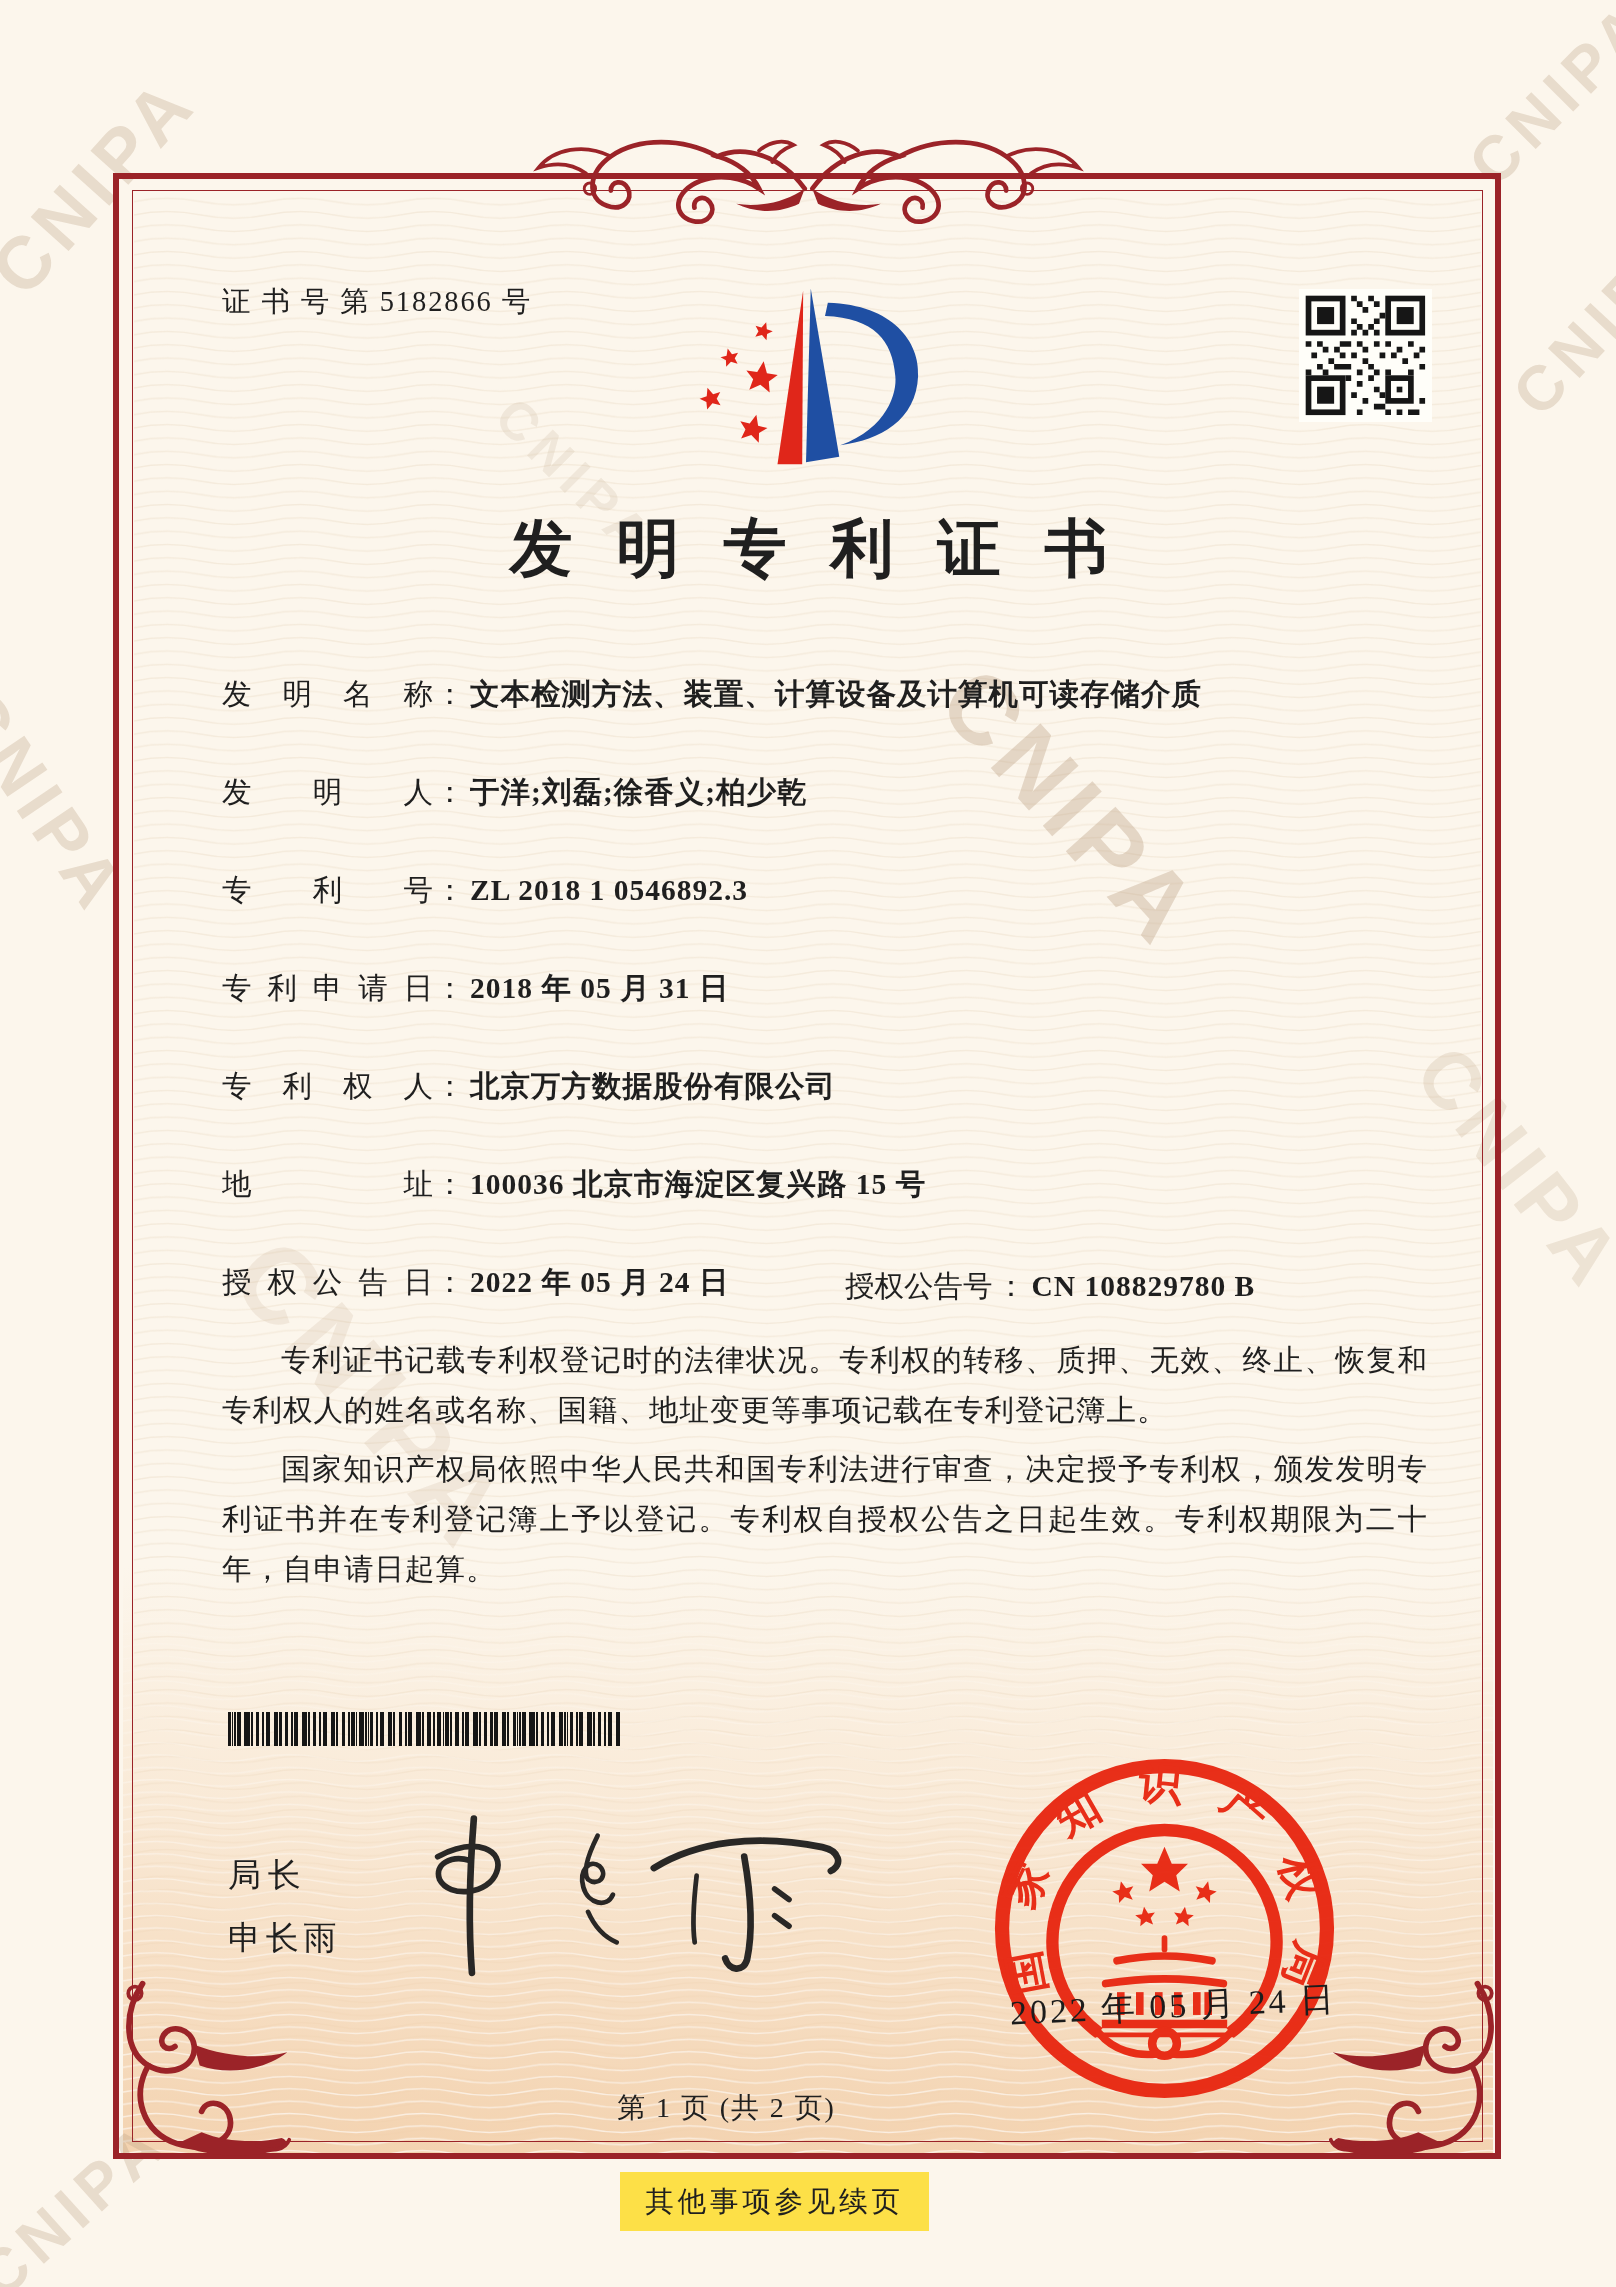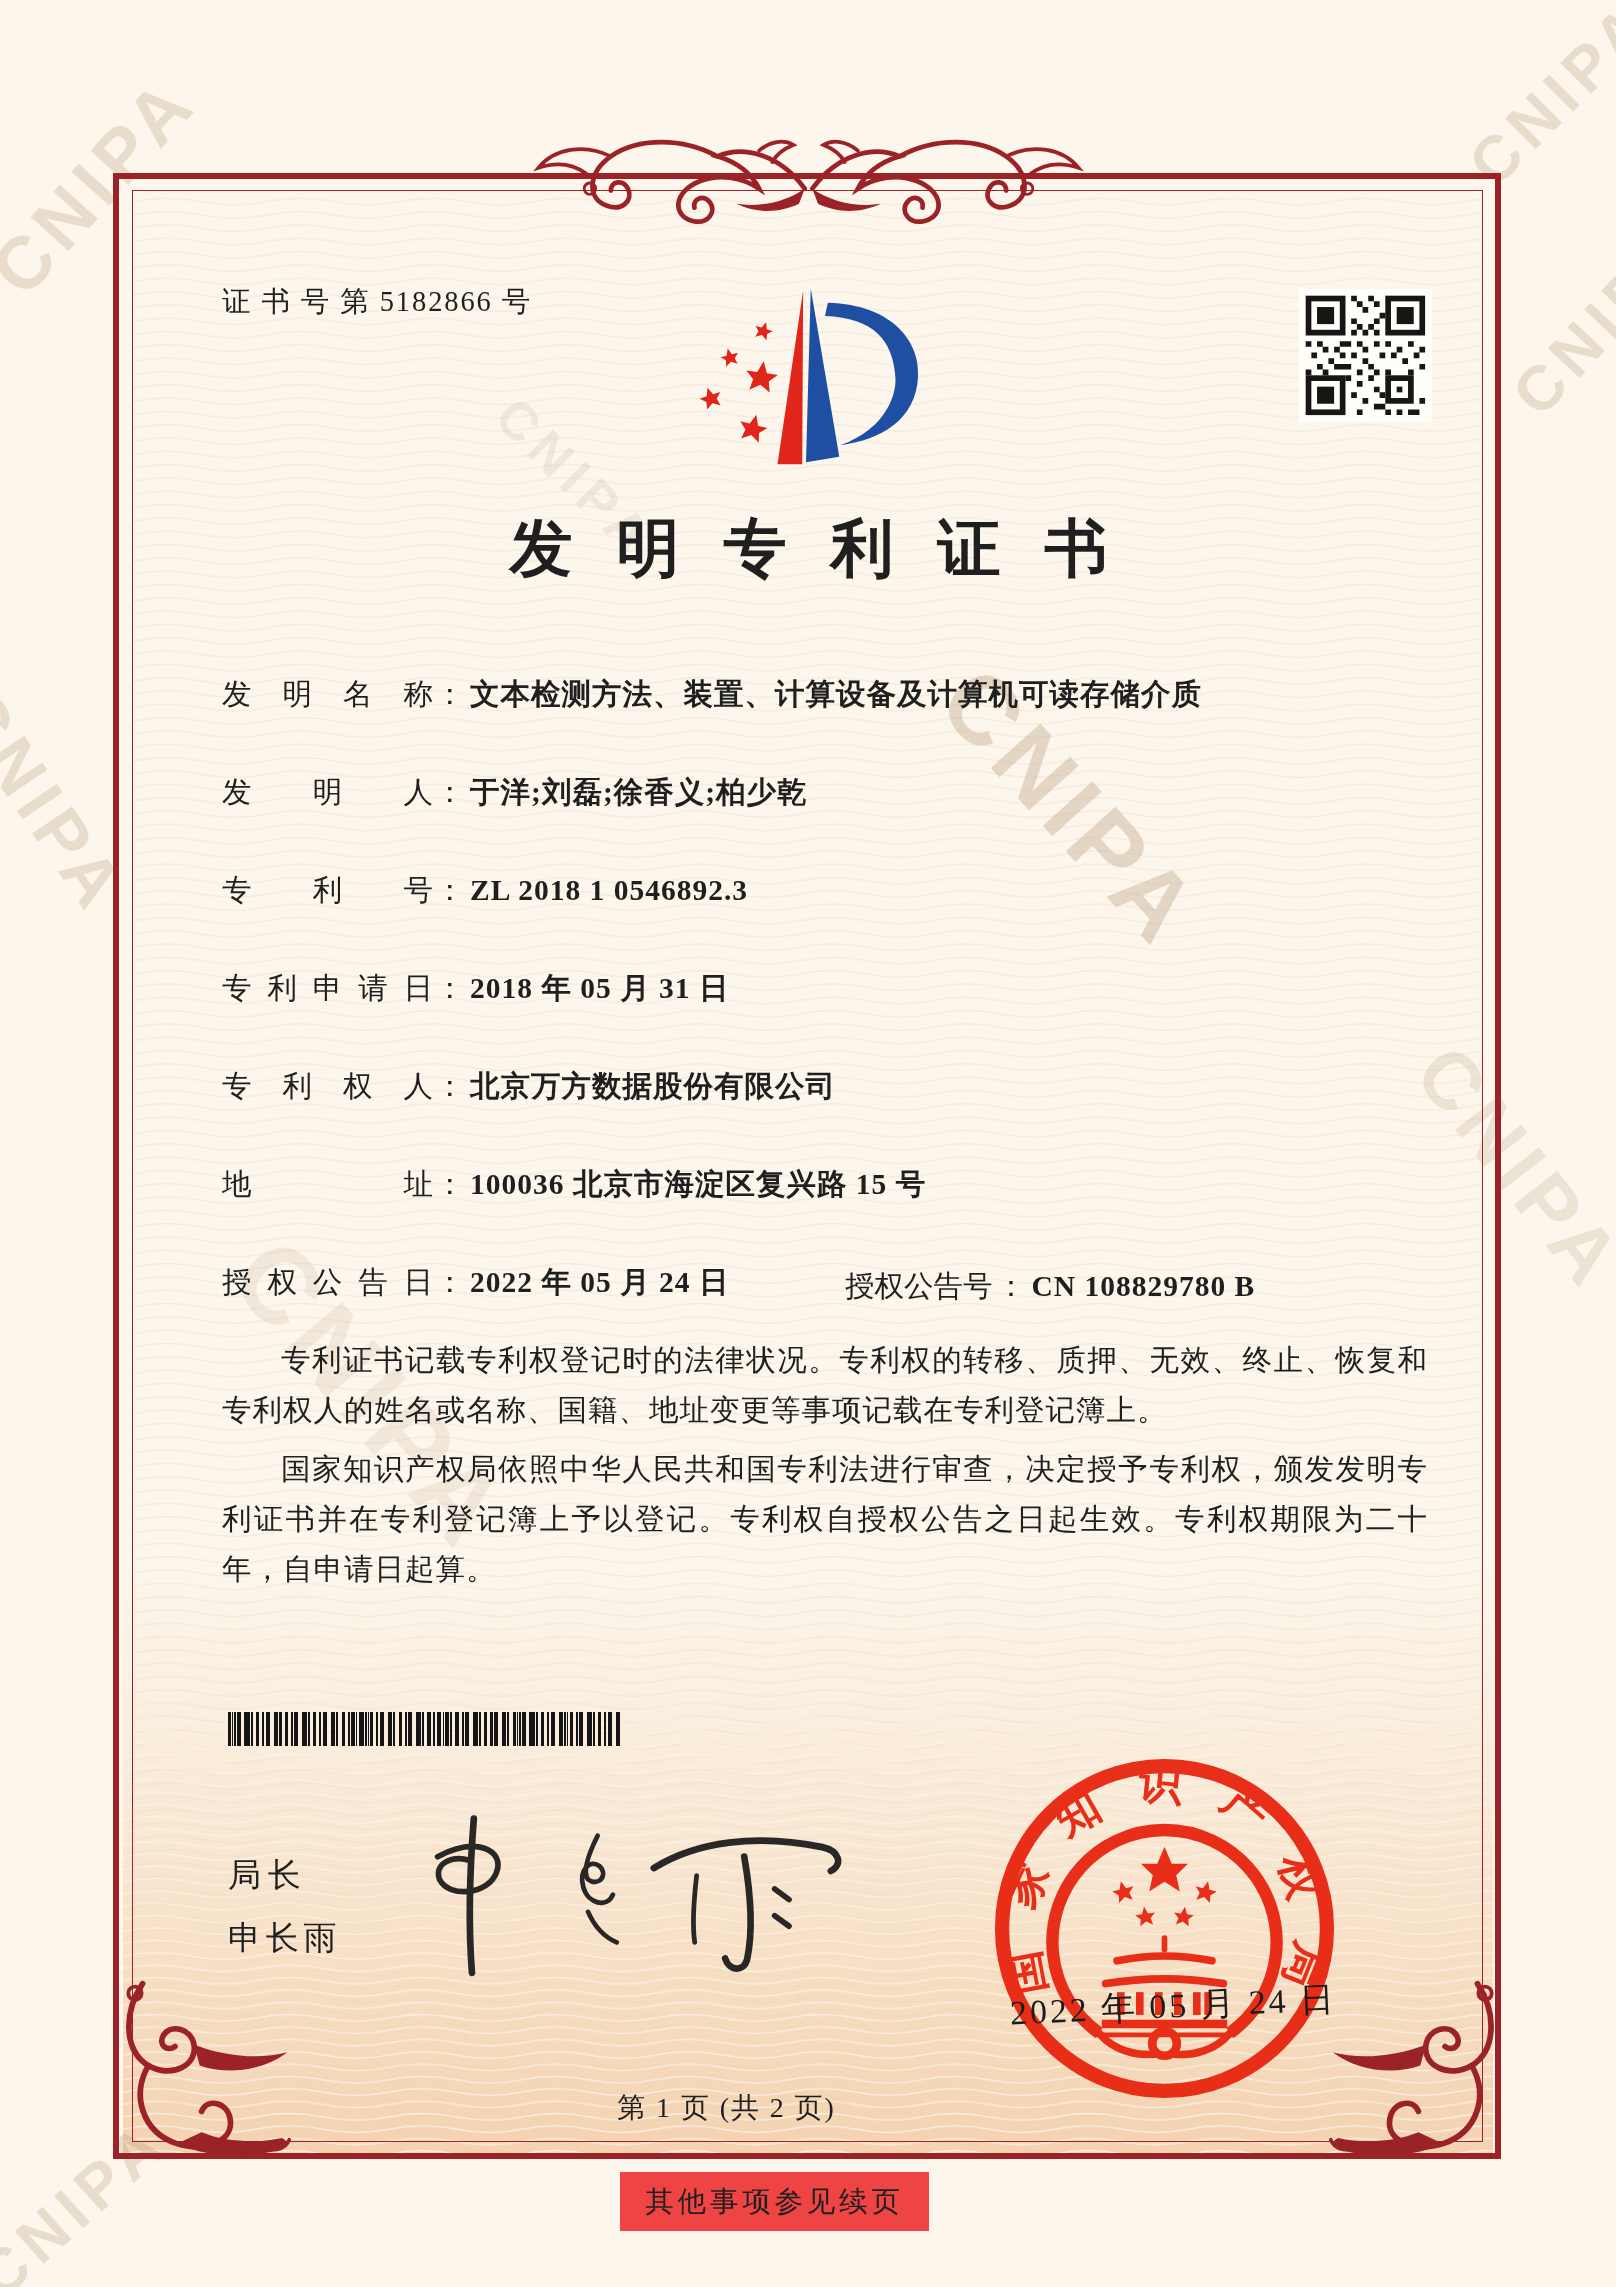--- a/index.html
+++ b/index.html
@@ -62,21 +62,21 @@
   .director{position:absolute; left:228px; top:1853px; z-index:5;
     font-family:"Liberation Sans","DejaVu Sans",sans-serif; font-size:33px; letter-spacing:6.7px;}
   .director .name{margin-top:18px; letter-spacing:4.8px;}
   .signature{position:absolute; left:411px; top:1809px; z-index:5;}
   .seal{position:absolute; left:984px; top:1748px; z-index:6; opacity:.95;}
   .seal-date{position:absolute; left:1010px; top:1984px; width:295px; z-index:7;
     font-size:34px; letter-spacing:2.9px; color:#1c1c1c; transform:rotate(-2.5deg); white-space:nowrap;}
   .page-info{position:absolute; left:503px; top:2089px; width:447px; z-index:5;
     text-align:center; font-size:28px; letter-spacing:1.9px;}
   .cont-note-box{position:absolute; left:620px; top:2172px; width:309px; height:59px; z-index:5;
-    background:#ef4444; display:flex; align-items:center; justify-content:center;}
+    background:#fde047; display:flex; align-items:center; justify-content:center;}
   .cont-note-box span{font-size:28.5px; letter-spacing:3.8px;}
 </style>
 </head>
 <body>
 
 <div class="page">
 
   <svg class="waves-upper" width="1347" height="1948" viewBox="0 0 1416 2048">
     <defs>
       <pattern id="wavesA" width="140" height="14" patternUnits="userSpaceOnUse">

